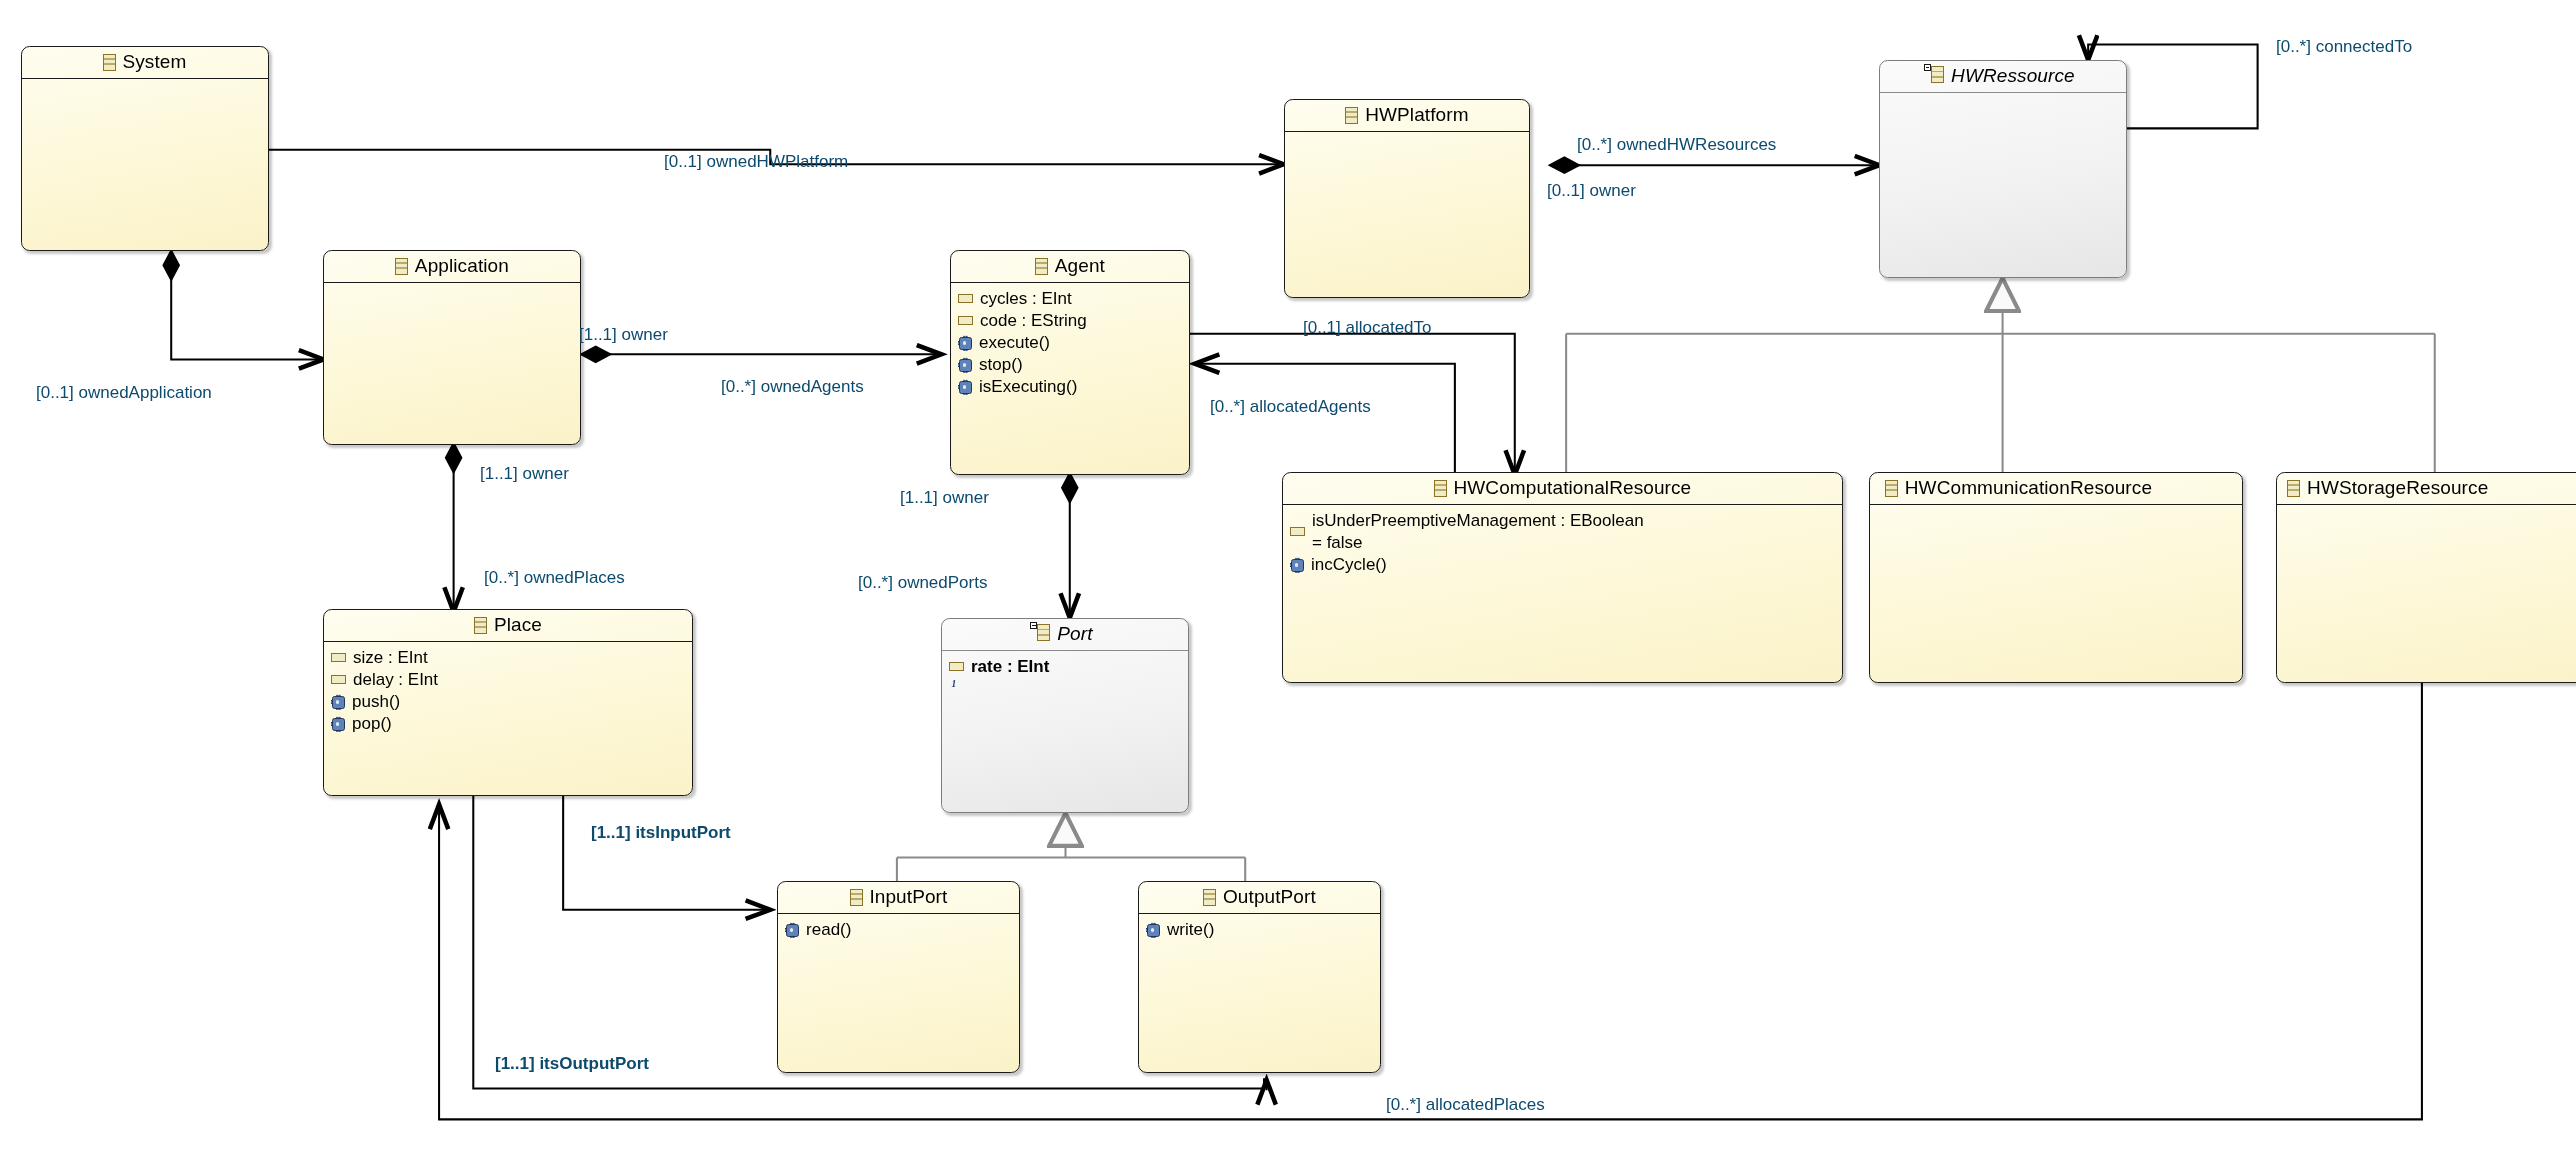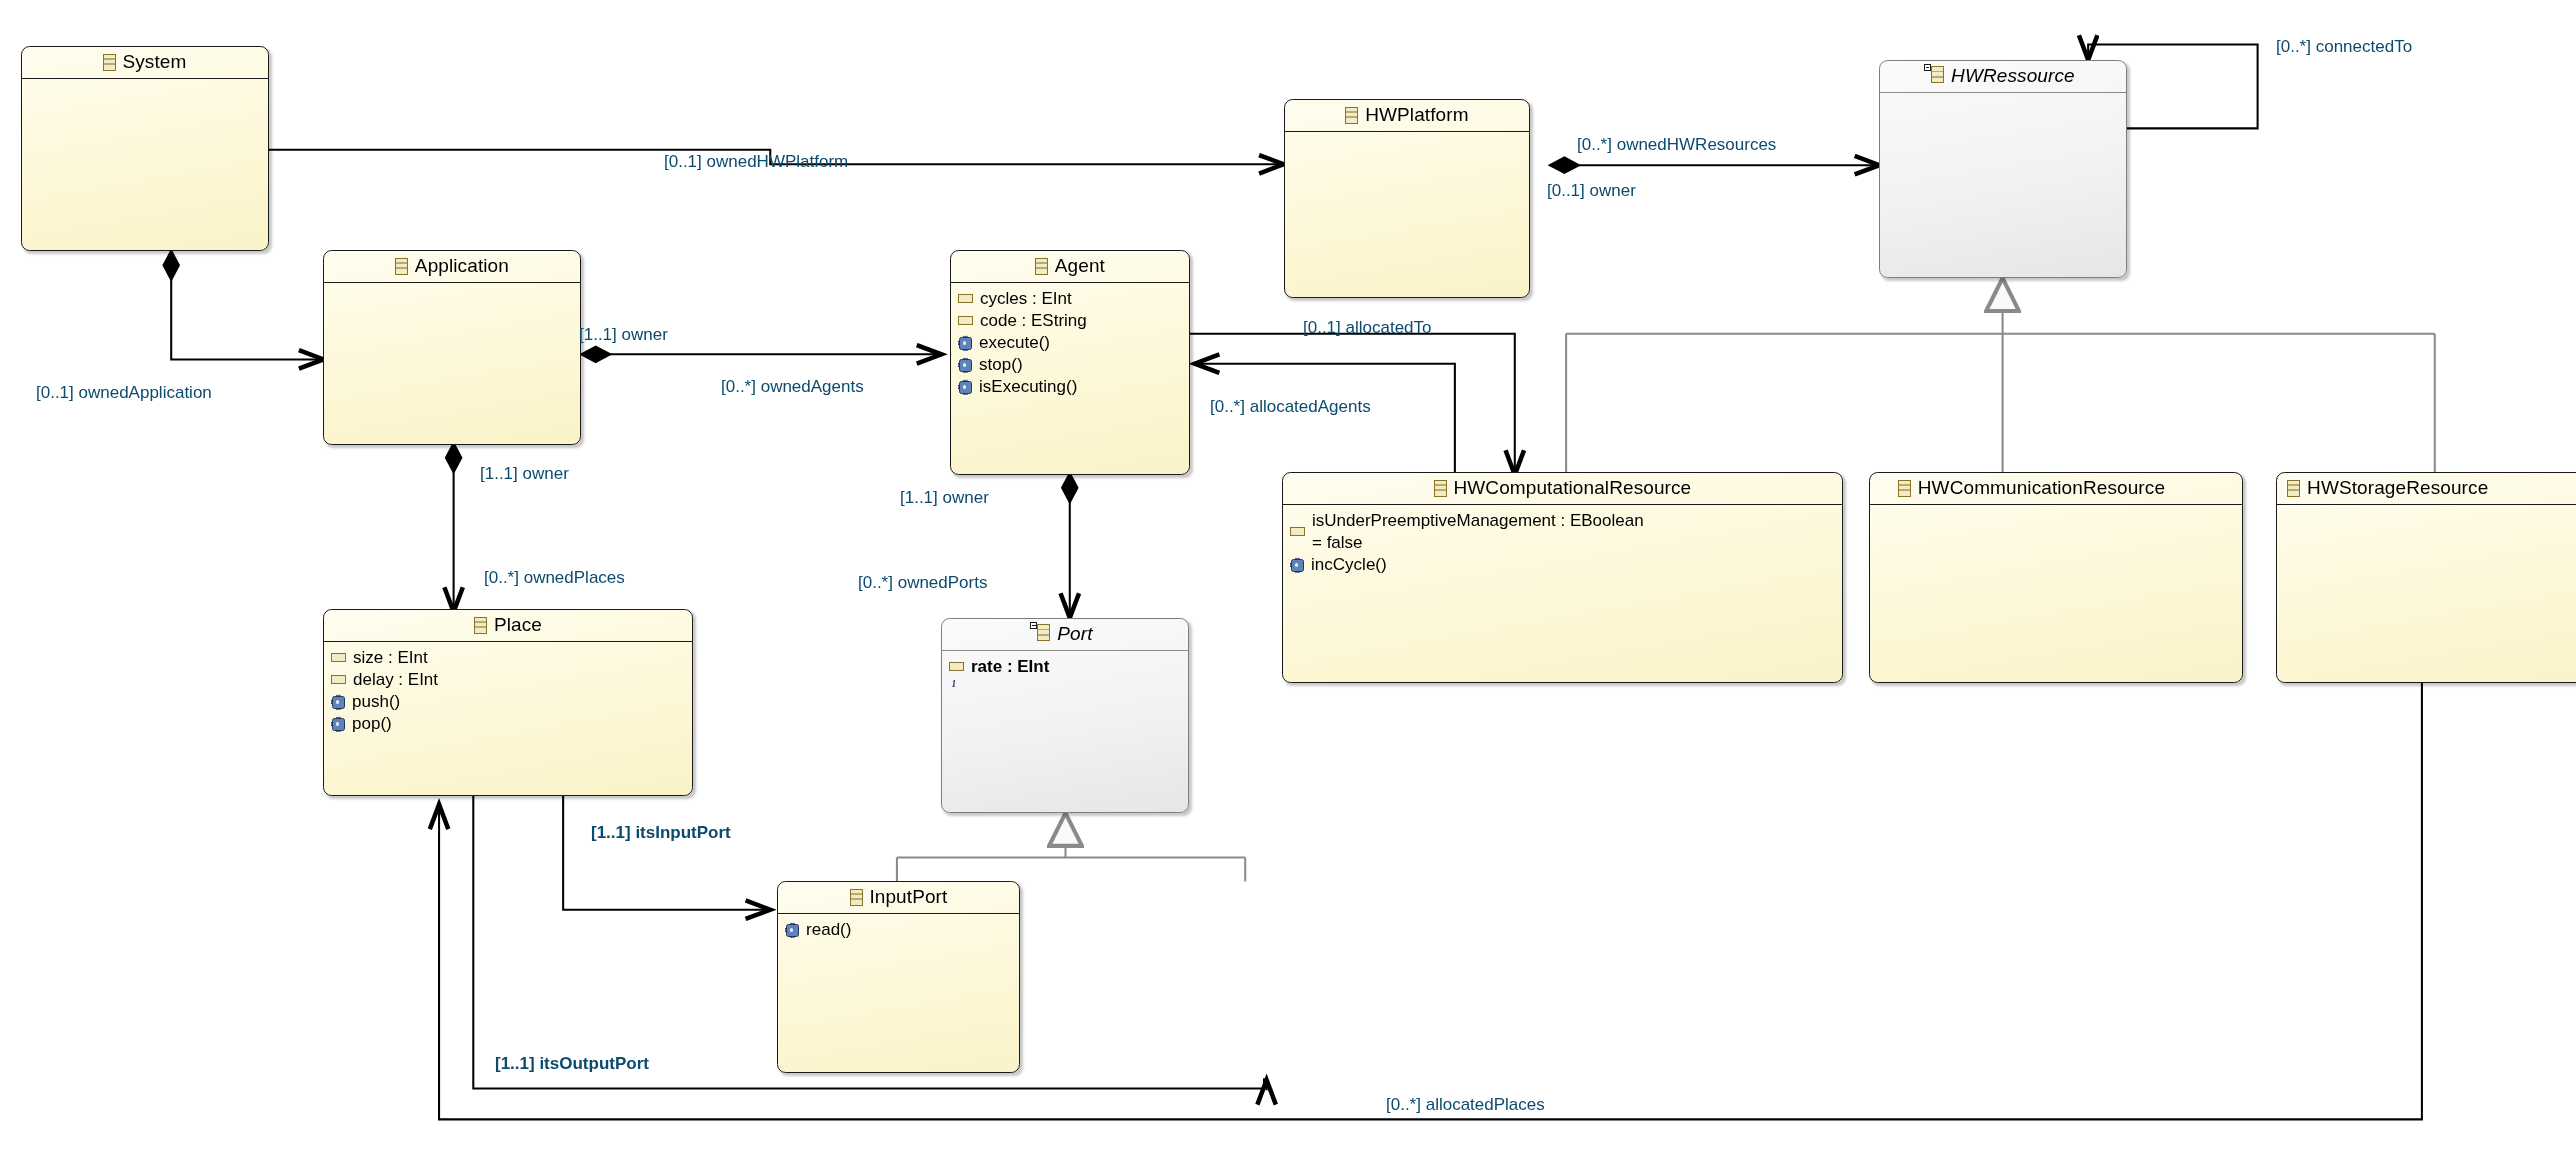--- a/index.html
+++ b/index.html
@@ -340,20 +340,36 @@
         <span class="ico ico-op">
             <i class="gx1"></i>
             <i class="gx2"></i>
             <i class="gear"></i>
           </span>
         <span>read()</span>
       </div>
     </div>
   </div>
 
+  <div class="uml-class" style="left:1138px; top:881px; width:243px; height:192px;">
+    <div class="uml-header">
+      <span class="ico ico-eclass"></span>
+      <span class="uml-name">OutputPort</span>
+    </div>
+    <div class="uml-body">
+      <div class="uml-row">
+        <span class="ico ico-op">
+            <i class="gx1"></i>
+            <i class="gx2"></i>
+            <i class="gear"></i>
+          </span>
+        <span>write()</span>
+      </div>
+    </div>
+  </div>
 
   <div class="uml-class" style="left:1284px; top:74px; width:246px; height:199px;margin-top:25px;">
     <div class="uml-header">
       <span class="ico ico-eclass"></span>
       <span class="uml-name">HWPlatform</span>
     </div>
     <div class="uml-body"></div>
   </div>
 
   <div class="uml-class abstract" style="left:1879px; top:60px; width:248px; height:218px;">
@@ -385,21 +401,21 @@
             <i class="gx1"></i>
             <i class="gx2"></i>
             <i class="gear"></i>
           </span>
         <span>incCycle()</span>
       </div>
     </div>
   </div>
 
   <div class="uml-class" style="left:1869px; top:472px; width:374px; height:211px;">
-    <div class="uml-header" style="justify-content:flex-start; padding-left:28px;">
+    <div class="uml-header" style="justify-content:flex-start; padding-left:15px;">
       <span class="ico ico-eclass"></span>
       <span class="uml-name">HWCommunicationResource</span>
     </div>
     <div class="uml-body"></div>
   </div>
 
   <div class="uml-class" style="left:2276px; top:472px; width:359px; height:211px;">
     <div class="uml-header" style="justify-content:flex-start; padding-left:10.3px;">
       <span class="ico ico-eclass"></span>
       <span class="uml-name">HWStorageResource</span>

